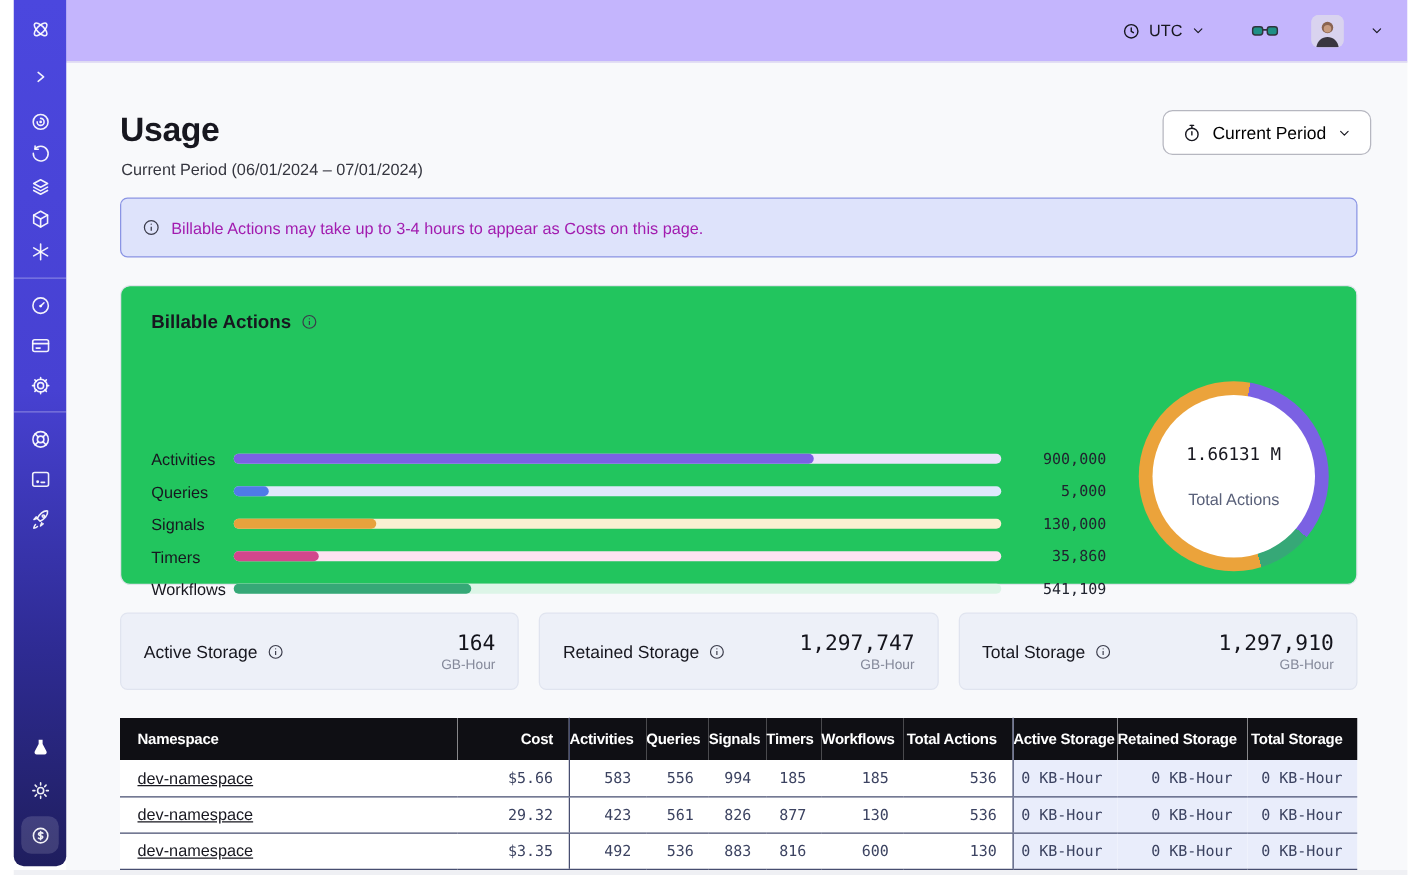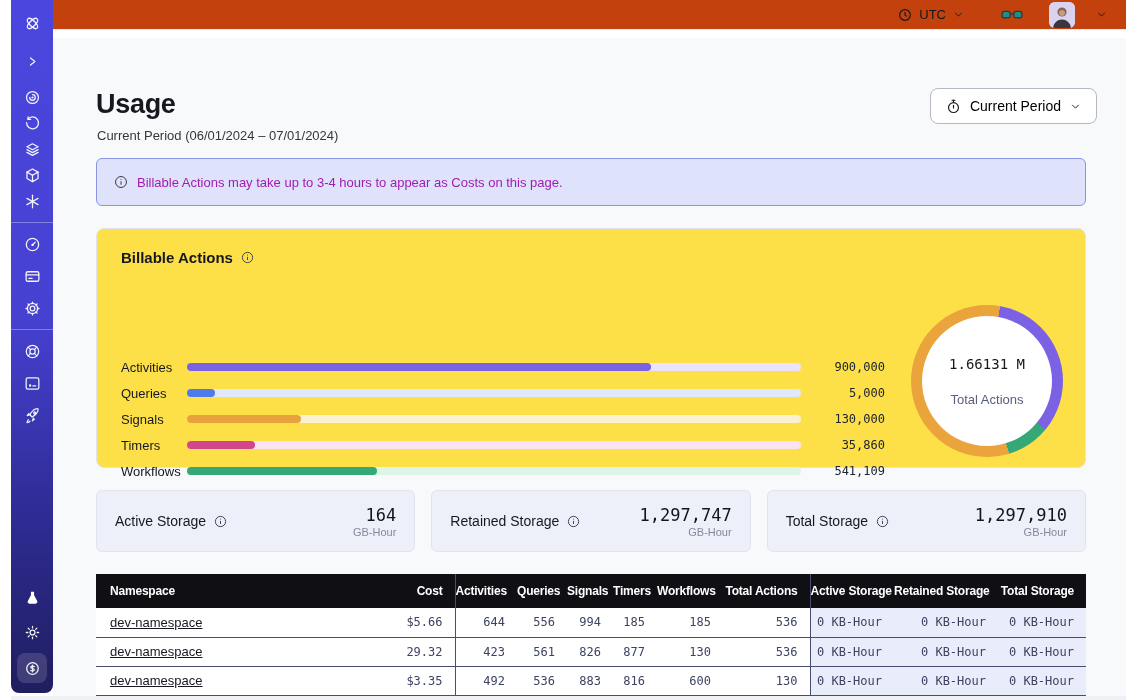--- a/index.html
+++ b/index.html
@@ -13,21 +13,21 @@
     border-radius:0 0 8px 8px; display:flex; flex-direction:column; align-items:center; z-index:5; }
   .sb-icon { width:42px; height:26px; display:flex; align-items:center; justify-content:center;
     cursor:pointer; flex:0 0 auto; }
   .sb-icon svg { width:19px; height:19px; stroke:rgba(255,255,255,.93); fill:none;
     stroke-width:1.6; stroke-linecap:round; stroke-linejoin:round; }
   .sb-divider { width:42px; height:1px; background:rgba(255,255,255,.32); margin:8px 0; flex:0 0 auto; }
   .sb-spacer { flex:1 1 auto; }
   .sb-active { background:rgba(255,255,255,.14); border-radius:8px; width:30px; height:30px; margin-bottom:10px; }
 
   
-  .topbar { position:absolute; left:53px; right:0; top:0; height:30px; background:#c2410c;
+  .topbar { position:absolute; left:53px; right:0; top:0; height:50px; background:#c4b5fd;
     border-bottom:1px solid #e7e7ee; display:flex; align-items:center; justify-content:flex-end;
     padding-right:18px; gap:20px; z-index:4; }
   .tz { display:flex; align-items:center; gap:6px; font-size:13px; cursor:pointer; margin-right:16px; }
   .tz svg, .chev svg { stroke:#17171f; fill:none; stroke-width:1.7; stroke-linecap:round; stroke-linejoin:round; }
   .goggles { cursor:pointer; display:flex; margin-right:6px; }
   .avatar { width:26px; height:26px; border-radius:6px; overflow:hidden; background:#d9d3ef; cursor:pointer; }
   .chev { display:flex; cursor:pointer; }
 
   
   .content { position:absolute; left:53px; right:0; top:38px; bottom:0; background:#f8f9fb; }
@@ -38,21 +38,21 @@
     font-size:14px; font-weight:500; cursor:pointer; }
   .period-btn svg { stroke:#17171f; fill:none; stroke-width:1.6; stroke-linecap:round; }
 
   .banner { position:absolute; left:43px; width:990px; top:120px; height:48px; background:#dee3fb;
     border:1px solid #8a94e4; border-radius:6px; display:flex; align-items:center; padding:0 16px;
     gap:8px; font-size:13px; color:#a21caf; }
   .info-ic { display:inline-flex; flex:0 0 auto; }
   .info-ic svg { stroke:#3a3b4a; fill:none; stroke-width:1.5; }
 
   
-  .card { position:absolute; left:43px; width:990px; top:190px; height:240px; background:#fde047;
+  .card { position:absolute; left:43px; width:990px; top:190px; height:240px; background:#22c55e;
     border:1px solid #e2e4ec; border-radius:8px; padding:20px 24px; }
   .card-title { display:flex; align-items:center; gap:7px; font-size:15px; font-weight:700; }
   .tabs { display:inline-flex; margin-top:13px; border:1px solid #ccd0dd; border-radius:5px; overflow:hidden; }
   .tab { padding:5px 13px; font-size:14px; background:#fff; cursor:pointer; border-right:1px solid #ccd0dd; }
   .tab:last-child { border-right:none; }
   .tab.active { background:#b7c3ec; font-weight:500; }
   .chart-area { position:absolute; left:24px; top:130px; right:200px; }
   .bar-row { display:flex; align-items:center; height:16px; margin-bottom:10px; }
   .bar-label { width:66px; font-size:13px; color:#17171f; flex:0 0 auto; }
   .bar-track { flex:1 1 auto; height:8px; border-radius:5px; position:relative; }
@@ -403,21 +403,21 @@
               <th>Total Actions</th>
               <th class="vline">Active Storage</th>
               <th>Retained Storage</th>
               <th>Total Storage</th>
             </tr>
           </thead>
         <tbody>
             <tr>
               <td class="first"><a>dev-namespace</a></td>
               <td>$5.66</td>
-              <td class="vline">644</td>
+              <td class="vline">583</td>
               <td>556</td>
               <td>994</td>
               <td>185</td>
               <td>185</td>
               <td>536</td>
               <td class="vline storage">0 KB-Hour</td>
               <td class="storage">0 KB-Hour</td>
               <td class="storage">0 KB-Hour</td>
             </tr>
             <tr>

